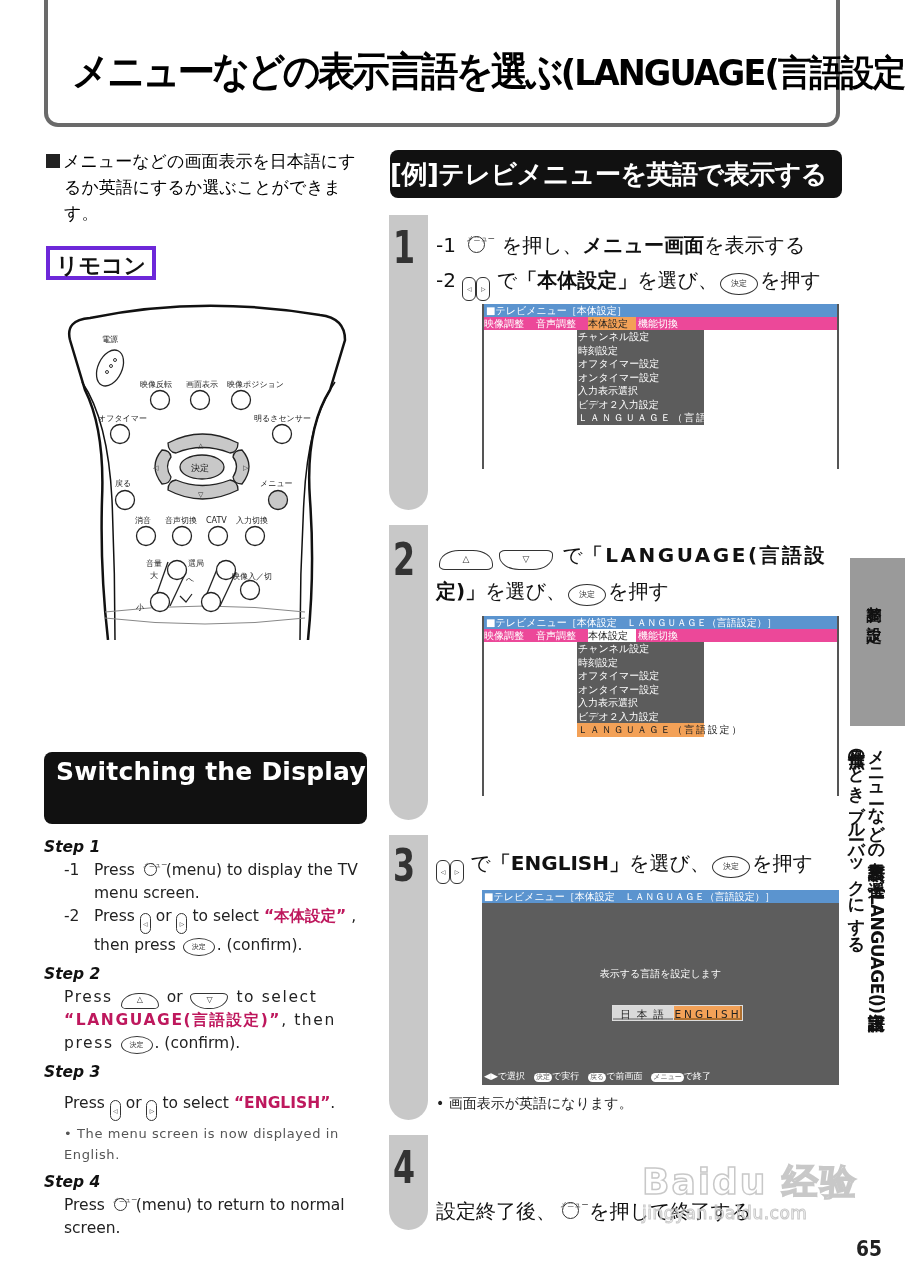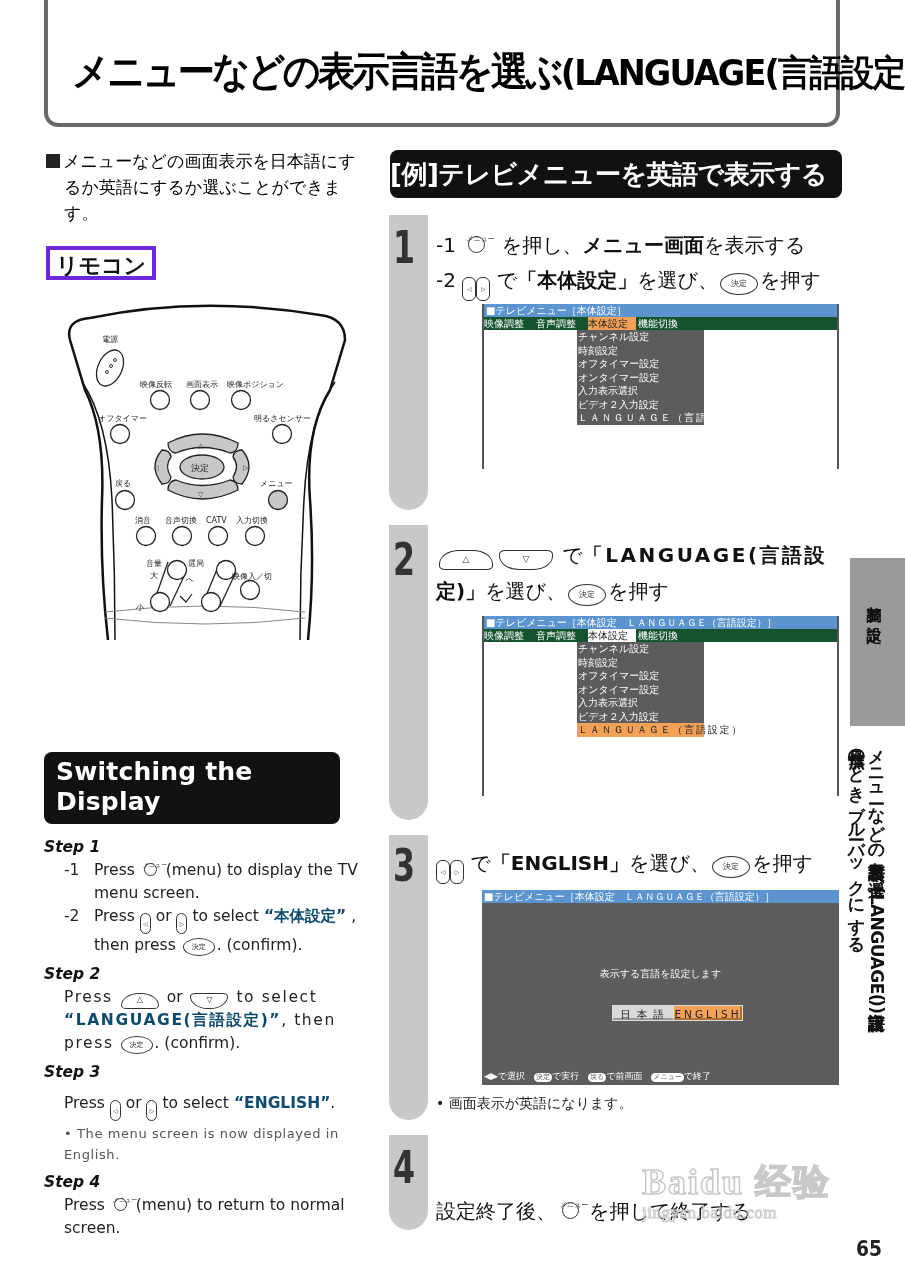--- a/index.html
+++ b/index.html
@@ -29,35 +29,35 @@
   .intro .indent { padding-left: 18px; }
 
   .remocon-label {
     position: absolute; left: 46px; top: 246px; padding: 1px 6px 0 6px; height: 34px;
     border: 4px solid #6d28d9; font-size: 22px; font-weight: bold; line-height: 30px; color: #111;
   }
 
   .remote { position: absolute; left: 60px; top: 300px; width: 295px; height: 340px; }
 
   .en-box {
-    position: absolute; left: 44px; top: 752px; width: 296px; height: 72px;
+    position: absolute; left: 44px; top: 752px; width: 323px; height: 72px;
     background: #111; border-radius: 8px; color: #fff;
     font-family: "DejaVu Sans", sans-serif; font-size: 25px; font-weight: bold; line-height: 30px;
     padding: 5px 0 0 12px; letter-spacing: 0.2px;
   }
 
   .en-steps { position: absolute; left: 44px; top: 836px; width: 326px; font-size: 15.5px; line-height: 23px; color: #222; }
   .step-h { font-weight: bold; font-style: italic; font-size: 15.5px; color: #111; margin-top: 6px; }
   .step-h:first-child { margin-top: 0; }
   .sub { display: flex; }
   .sub .num { width: 30px; padding-left: 20px; flex: none; box-sizing: content-box; }
   .sub .body { flex: 1; padding-left: 0px; }
   .para { padding-left: 20px; }
   .note { padding-left: 20px; font-size: 13px; color: #555; letter-spacing: 0.6px; line-height: 21px; margin-top: 2px; }
-  .bold { font-weight: bold; color: #0c4a6e; }
+  .bold { font-weight: bold; color: #be185d; }
   .wide { letter-spacing: 1.6px; }
 
   
   .btn-circle { display: inline-block; position: relative; width: 13px; height: 13px; border: 1.4px solid #333; border-radius: 50%; vertical-align: -1px; margin: 0 4px; }
   .btn-circle .ruby { position: absolute; top: -11px; left: -2px; font-size: 6px; white-space: nowrap; color: #333; }
   .btn-enter { display: inline-block; width: 32px; height: 18px; border: 1.3px solid #333; border-radius: 50%; font-size: 7px; text-align: center; line-height: 16px; vertical-align: 1px; margin: 0 2px; color: #333; }
   .btn-lr { display: inline-block; width: 11px; height: 21px; border: 1.3px solid #333; border-radius: 6px; font-size: 6px; text-align: center; line-height: 19px; vertical-align: -5px; color: #333; }
   .btn-up, .btn-dn { display: inline-block; width: 38px; height: 16px; border: 1.3px solid #333; font-size: 8px; text-align: center; color: #333; vertical-align: 0; margin: 0 3px; }
   .btn-up { border-radius: 20px 20px 6px 6px / 14px 14px 4px 4px; line-height: 12px; }
   .btn-dn { border-radius: 6px 6px 20px 20px / 4px 4px 14px 14px; line-height: 12px; }
@@ -77,21 +77,21 @@
   .jp-line .big-circle { display: inline-block; position: relative; width: 17px; height: 17px; border: 1.6px solid #333; border-radius: 50%; vertical-align: -1px; margin: 0 10px 0 6px; }
   .jp-line .big-circle .ruby { position: absolute; top: -13px; left: -3px; font-size: 7px; white-space: nowrap; color: #333; }
   .jp-line .btn-enter { width: 38px; height: 22px; line-height: 20px; font-size: 8px; }
   .jp-line .btn-lr { width: 14px; height: 24px; line-height: 22px; vertical-align: -4px; }
   .jp-line .btn-up, .jp-line .btn-dn { width: 54px; height: 20px; line-height: 16px; font-size: 9px; }
   .jp-line .spaced { letter-spacing: 2.5px; }
 
   
   .tv { position: absolute; left: 482px; width: 357px; background: #fff; border-left: 2px solid #555; border-right: 2px solid #555; font-size: 10px; }
   .tv .hdr { background: #5b94cf; color: #fff; height: 13px; line-height: 13px; padding-left: 2px; white-space: nowrap; font-size: 10px; }
-  .tv .menubar { background: #14532d; color: #fff; height: 13px; line-height: 13px; display: flex; white-space: nowrap; font-size: 10px; }
+  .tv .menubar { background: #ec4899; color: #fff; height: 13px; line-height: 13px; display: flex; white-space: nowrap; font-size: 10px; }
   .tv .menubar span { margin-right: 12px; }
   .tv .menubar .sel-orange { background: #f3a157; color: #222; margin-right: 2px; padding-right: 8px; }
   .tv .menubar .sel-white { background: #fff; color: #222; margin-right: 2px; padding-right: 8px; }
   .tv .dropdown { position: absolute; left: 93px; top: 26px; width: 127px; background: #5c5c5c; color: #fff; }
   .tv .dropdown div { height: 13.5px; line-height: 13.5px; padding-left: 1px; white-space: nowrap; font-size: 10px; }
   .tv .dropdown .lang { letter-spacing: 1.8px; }
   .tv .dropdown .hl { background: #f3a157; color: #222; }
 
   .tv3 { background: #5d5d5d; border: none; }
   .tv3 .hdr { }
@@ -107,21 +107,21 @@
   
   .side-tab { position: absolute; left: 850px; top: 558px; width: 55px; height: 168px; background: #9a9a9a; }
   .side-tab .txt { position: absolute; left: 14px; top: 36px; writing-mode: vertical-rl; font-weight: bold; font-size: 15px; color: #111; letter-spacing: 1px; }
   .side-vert { position: absolute; top: 738px; writing-mode: vertical-rl; font-weight: bold; font-size: 17px; color: #111; white-space: nowrap; letter-spacing: -0.5px; }
   .side-vert.a { left: 866px; }
   .side-vert.b { left: 846px; }
 
   .page-num { position: absolute; left: 856px; top: 1236px; font-size: 22px; font-weight: bold; color: #222; transform: scaleX(0.85); transform-origin: left top; }
 
   
-  .watermark { position: absolute; left: 642px; top: 1158px; color: #d8d8d8; opacity: 0.95; font-family: Liberation Serif, serif; }
+  .watermark { position: absolute; left: 642px; top: 1158px; color: #d8d8d8; opacity: 0.95; }
   .watermark .wm1 { font-size: 36px; font-weight: bold; letter-spacing: 2px; color: transparent; -webkit-text-stroke: 1.5px #c6c6c6; }
   .watermark .wm2 { font-size: 17px; color: transparent; -webkit-text-stroke: 1px #c6c6c6; letter-spacing: 0.5px; margin-top: -4px; }
 </style>
 </head>
 <body>
 
 <div class="title-box"></div>
 <div class="title-text">
   <span>メニューなどの表示言語を選ぶ</span><span class="suffix">(LANGUAGE(言語設定))</span>
 </div>

